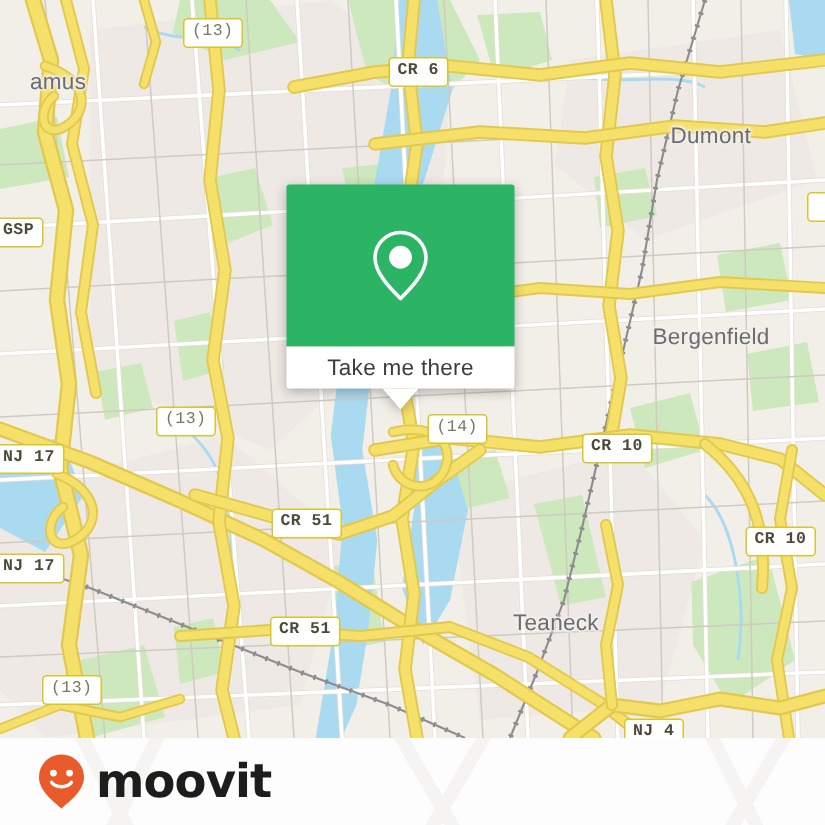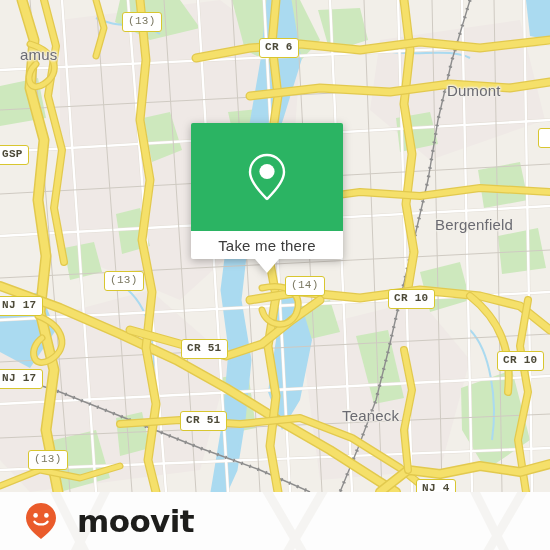--- a/index.html
+++ b/index.html
@@ -90,21 +90,21 @@
   #footer-inner{
     position:absolute;left:0;top:0;width:550px;height:58px;
     display:flex;align-items:center;justify-content:space-between;
     padding:0 14px 0 24px;box-sizing:border-box;
   }
   #address{
     font-size:14.5px;color:#343434;line-height:1.35;
     max-width:395px;
     font-family:"Liberation Sans","DejaVu Sans",sans-serif;
   }
-  #brand{display:flex;align-items:center;gap:19px;justify-content:space-between;}
+  #brand{display:flex;align-items:center;gap:6px;justify-content:space-between;}
   #brand-word{
     font-size:31px;color:#1d1d1b;font-weight:bold;letter-spacing:-.6px;
     font-family:"DejaVu Sans","Liberation Sans",sans-serif;
     line-height:1;
   }
 </style>
 </head>
 <body>
 
 <div id="app">

